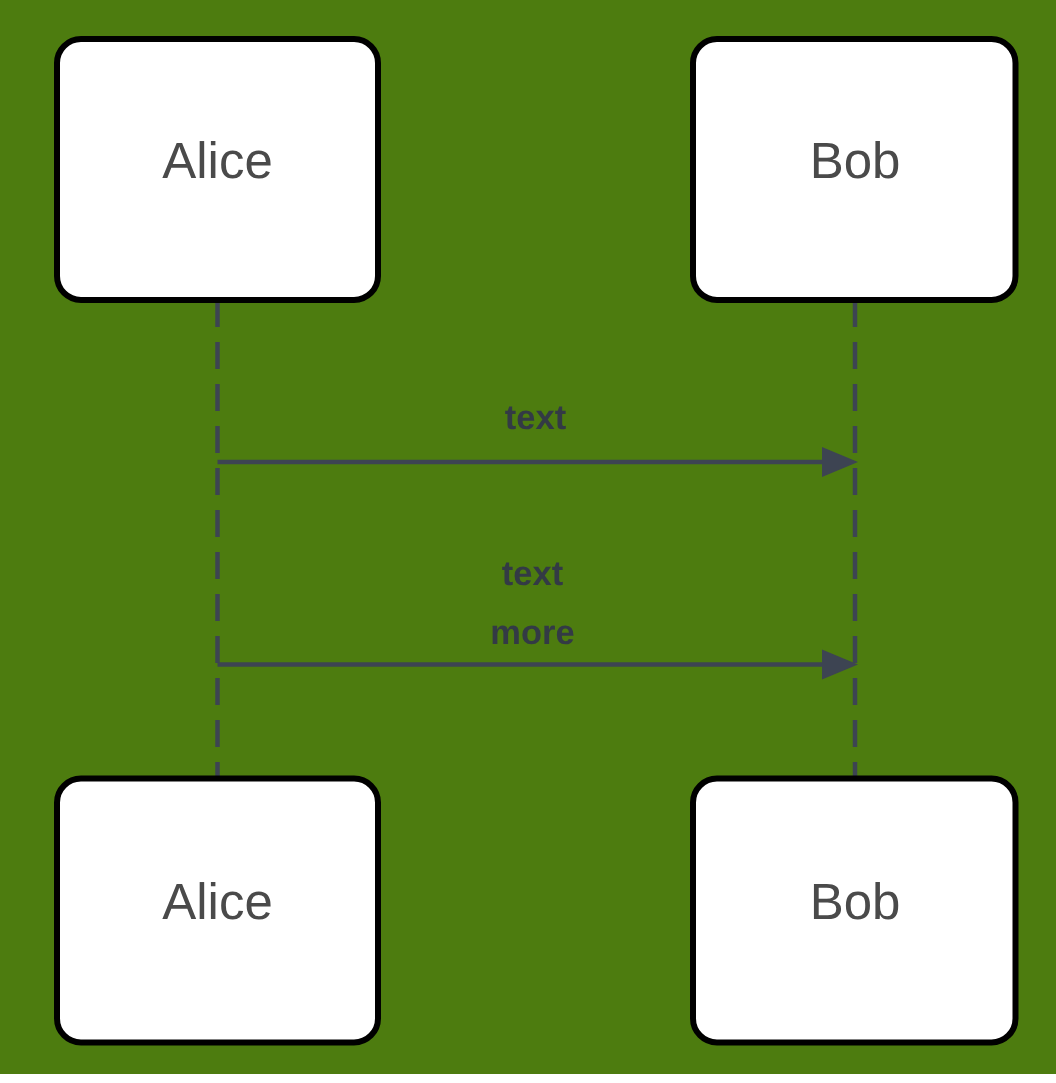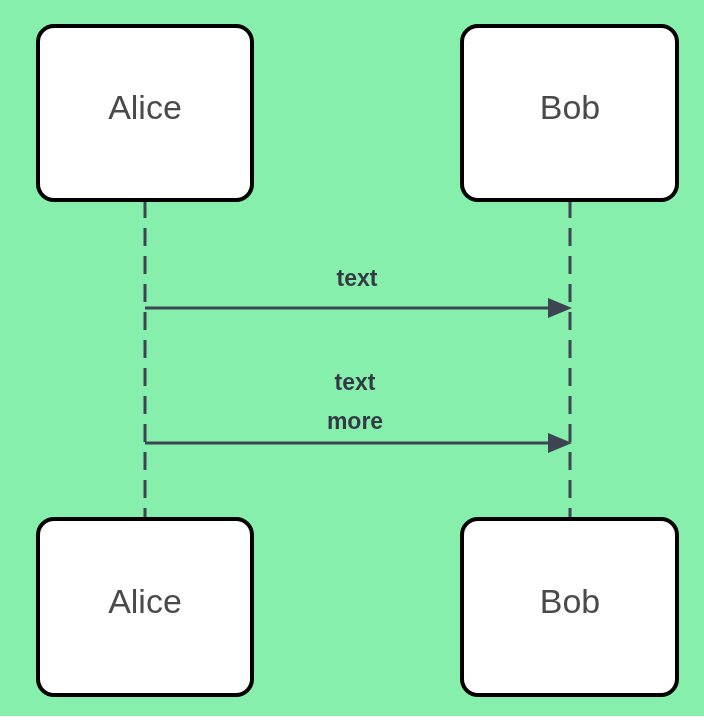--- a/index.html
+++ b/index.html
@@ -7,21 +7,21 @@
     padding: 0;
     background: #ffffff;
   }
   body {
     font-family: "Liberation Sans", sans-serif;
   }
   #canvas {
     position: relative;
     width: 704px;
     height: 716px;
-    background: #86efac;
+    background: #4d7c0f;
     overflow: hidden;
   }
   #diagram-svg {
     position: absolute;
     left: 0;
     top: 0;
     width: 704px;
     height: 722px;
     display: block;
   }

